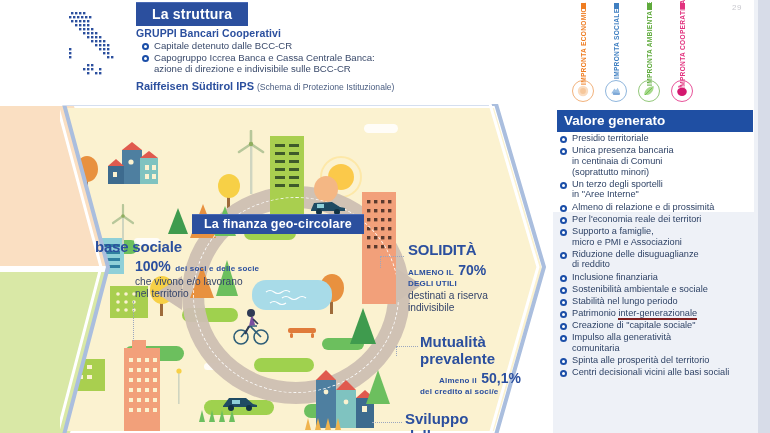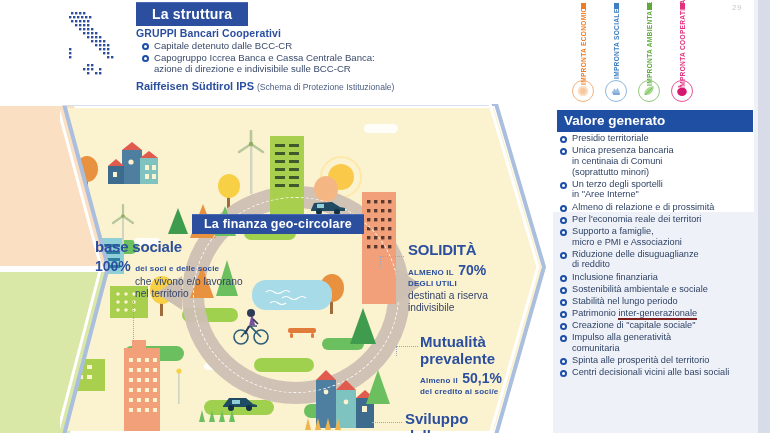--- a/index.html
+++ b/index.html
@@ -631,21 +631,21 @@
 
     <svg class="panel-edge" viewBox="0 0 492 331">
       <polygon points="4,0 436,0 484,163 436,331 4,331 48,163" fill="none" stroke="#aabede" stroke-width="4"></polygon>
       <polygon points="-3,0 430,0 478,163 430,331 -3,331 41,163" fill="none" stroke="#ffffff" stroke-width="3"></polygon>
     </svg>
 
     <div class="banner finanza-banner">La finanza geo-circolare</div>
 
     <div class="callout c-base">
       <div class="t1">base sociale</div>
-      <div style="margin-top:1px;">
+      <div style="margin-top:1px;margin-left:40px;">
         <span class="pct">100%</span>
         <span class="mini">dei soci e delle socie</span>
       </div>
       <div class="body" style="white-space:pre-line; margin-top:1px;margin-left:40px;">che vivono e/o lavorano
 nel territorio</div>
     </div>
 
     <div class="callout c-solid">
       <div class="t1">SOLIDITÀ</div>
       <div style="margin-top:2px;">
@@ -653,21 +653,21 @@
         <span class="pct">70%</span>
       </div>
       <div class="mini">DEGLI UTILI</div>
       <div class="body" style="white-space:pre-line; margin-top:2px;">destinati a riserva
 indivisibile</div>
     </div>
 
     <div class="callout c-mut">
       <div class="t2">Mutualità</div>
       <div class="t2">prevalente</div>
-      <div style="margin-top:2px;">
+      <div style="margin-top:2px;text-align:center;">
         <span class="mini">Almeno il</span>
         <span class="pct">50,1%</span>
       </div>
       <div class="mini">del credito ai soci/e</div>
     </div>
 
     <div class="callout c-svil">
       <div class="t2">Sviluppo</div>
       <div class="t2">della</div>
 

